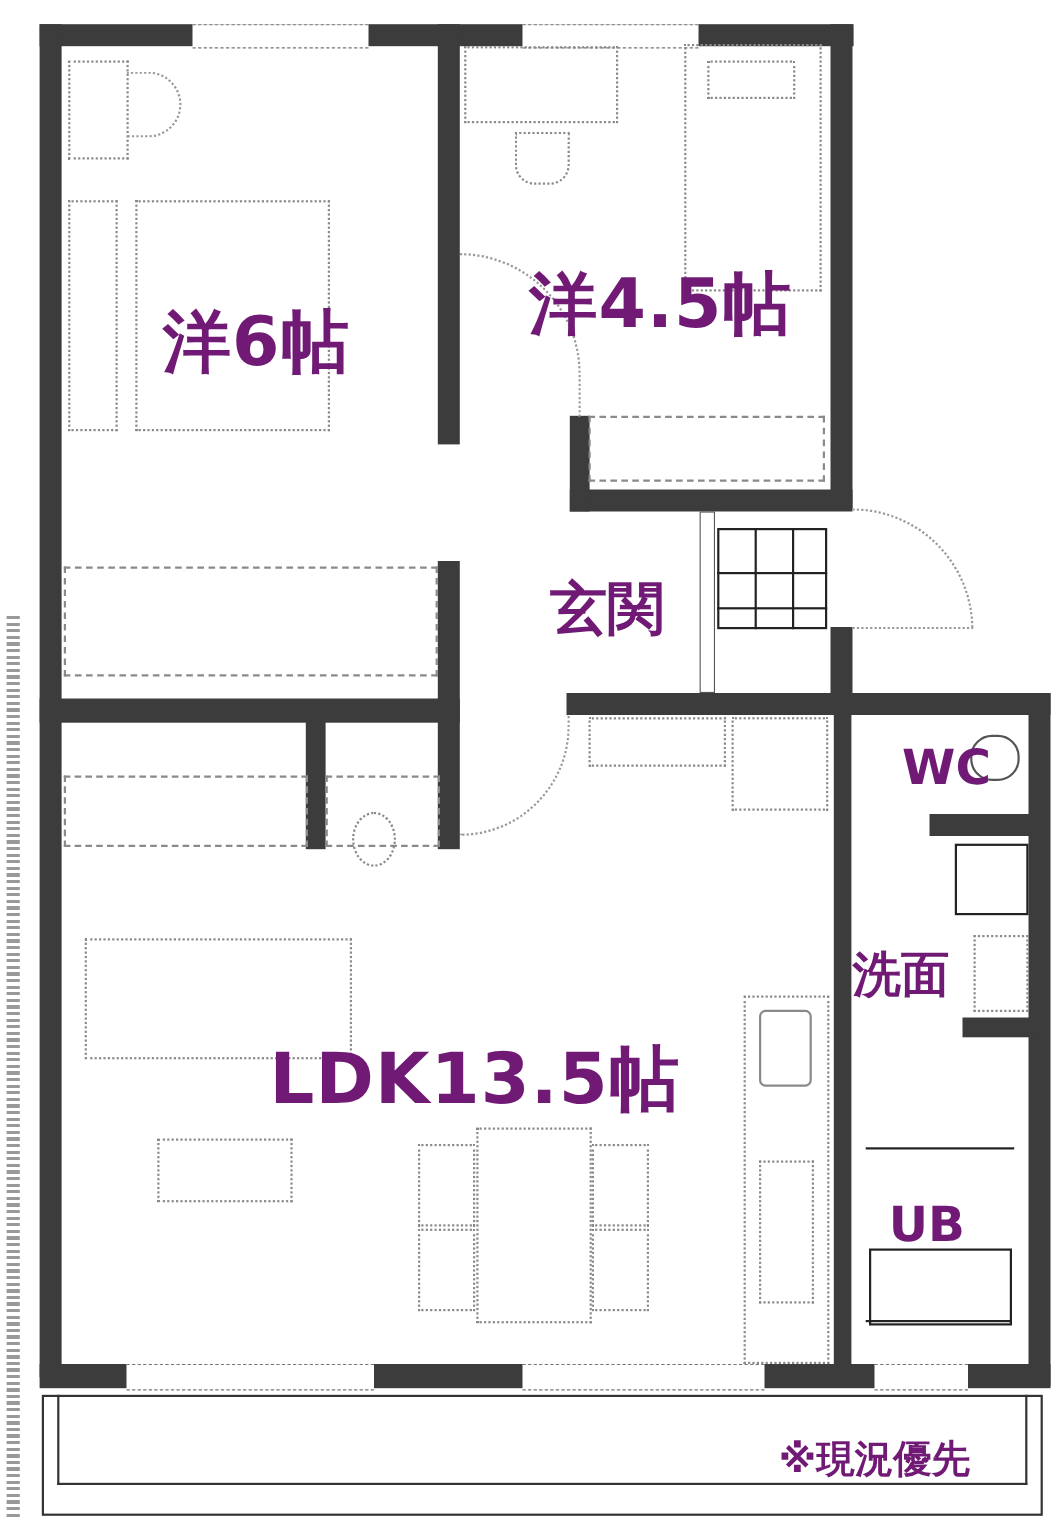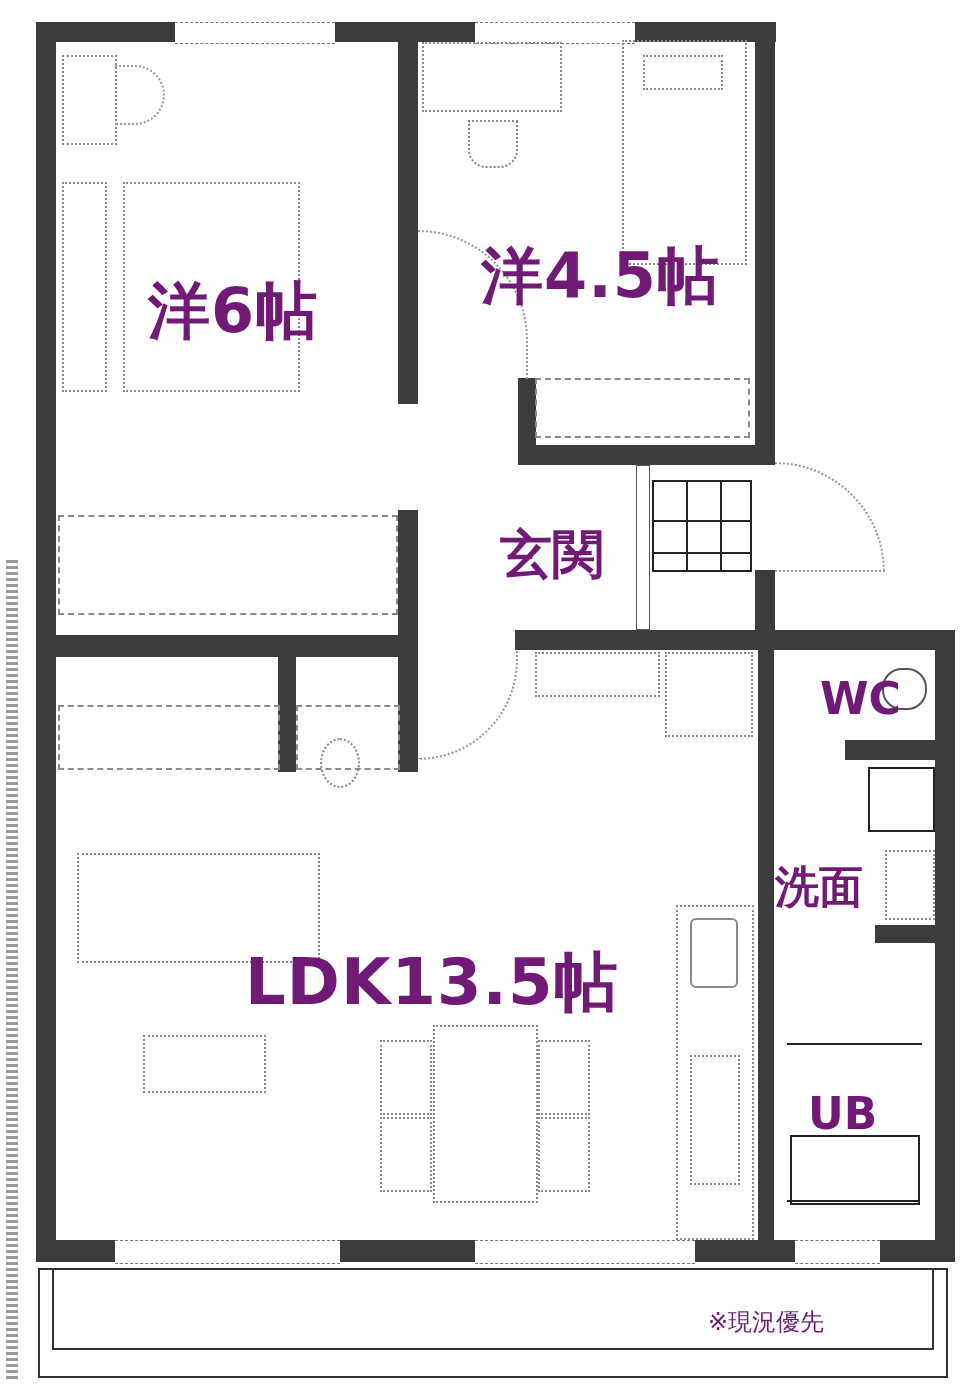--- a/index.html
+++ b/index.html
@@ -7,21 +7,21 @@
          font-family:"DejaVu Sans", "Liberation Sans", sans-serif; }
   .plan { position:absolute; left:0; top:0; width:960px; height:1390px; }
   .wall { position:absolute; background:#3c3c3c; }
   .window { position:absolute; background:#fff; border-top:1px dashed #777; border-bottom:1px dashed #777; }
   .furn { position:absolute; border:2px dotted #8a8a8a; box-sizing:border-box; }
   .solid { position:absolute; border:2px solid #222; box-sizing:border-box; }
   .label { position:absolute; color:#701a75; font-weight:bold; white-space:nowrap; line-height:1; }
   .l-big { font-size:62px; letter-spacing:1px; }
   .l-mid { font-size:52px; }
   .l-sm { font-size:44px; }
-  .l-note { font-size:24px; font-weight:normal; }
+  .l-note { font-size:35px; font-weight:bold; }
   .balcony { position:absolute; left:38px; top:1268px; width:910px; height:110px;
              border:2px solid #333; box-sizing:border-box; }
   .balcony-inner { position:absolute; left:52px; top:1268px; width:882px; height:82px;
              border:2px solid #333; border-top:none; box-sizing:border-box; }
   .arc { position:absolute; border:2px dotted #999; box-sizing:border-box; }
   .grid-line { position:absolute; background:#222; }
   .sidebar-line { position:absolute; left:6px; top:560px; width:12px; height:820px;
                   background:repeating-linear-gradient(#999 0 3px, #fff 3px 6px); }
 </style>
 </head>

